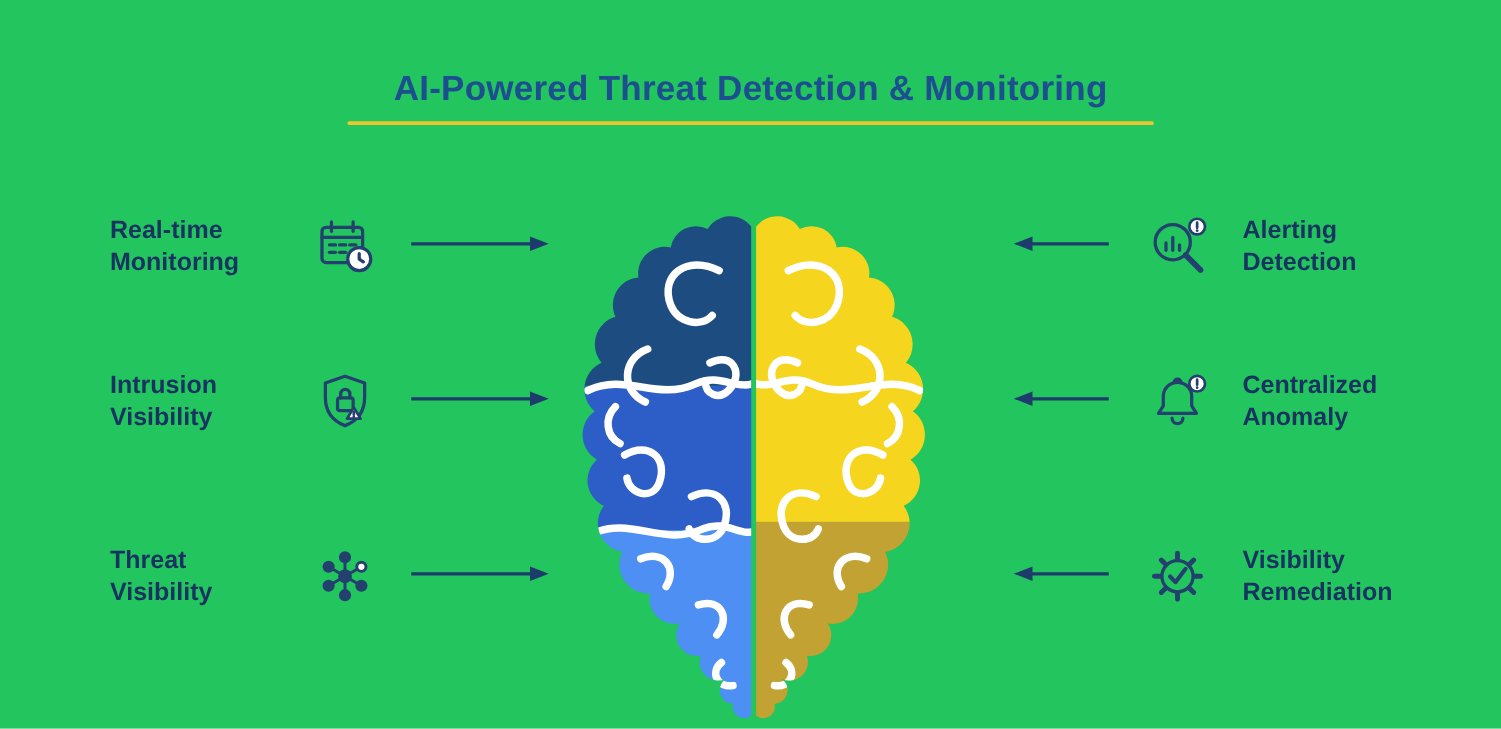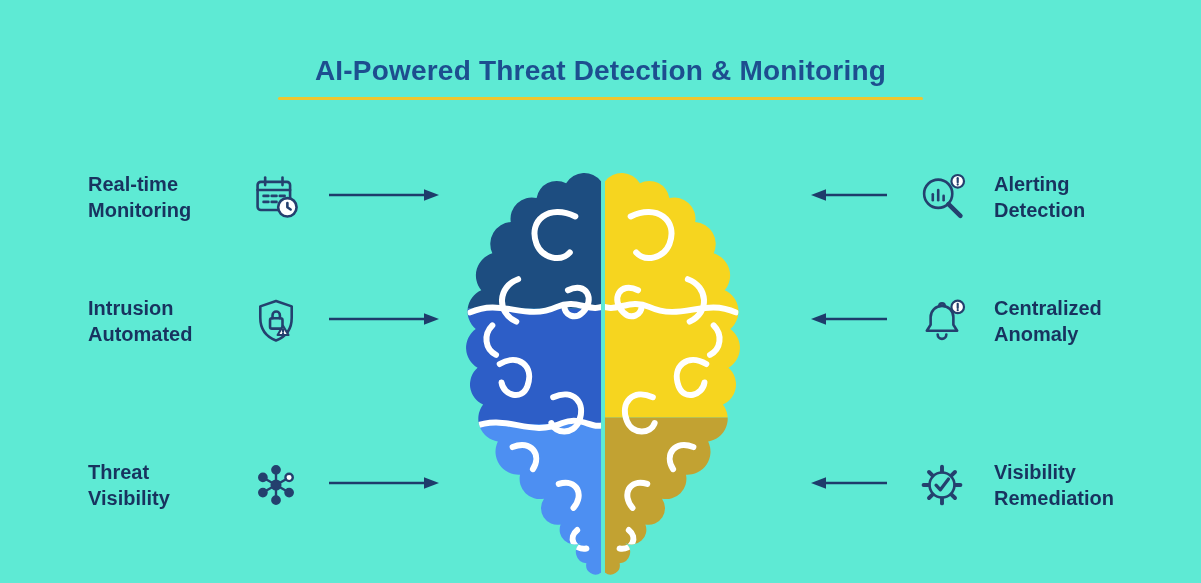--- a/index.html
+++ b/index.html
@@ -1,19 +1,19 @@
 <!DOCTYPE html>
 <html><head>
 <meta charset="utf-8">
 <style>
   html,body{margin:0;padding:0;background:#ffffff;}
   .stage{
     position:relative;
     width:1201px;height:583px;
-    background:#5eead4;
+    background:#22c55e;
     font-family:"Liberation Sans","DejaVu Sans",sans-serif;
     overflow:hidden;
   }
   .title-wrap{
     position:absolute;top:55px;left:0;right:0;
     text-align:center;
   }
   .title{
     font-size:28px;font-weight:bold;color:#1d4e8f;
     letter-spacing:0.2px;margin:0;
@@ -29,21 +29,21 @@
     font-size:20px;font-weight:bold;color:#18335f;line-height:1.32;
   }
   .f-left .label{width:140px;flex:0 0 140px;}
   .f-right .label{width:170px;flex:0 0 170px;}
   .icon{flex:0 0 52px;width:52px;height:52px;display:inline-block;}
   .f-left .icon{margin:0 26px 0 22px;}
   .f-right .icon{margin:0 26px 0 28px;}
   .arrow{flex:0 0 auto;display:inline-block;}
   .row1{top:168px;}
   .row2{top:292px;}
-  .row3{top:456px;}
+  .row3{top:432px;}
   .f-left{left:88px;}
   .f-right{left:810px;}
   .brain{
     position:absolute;left:437px;top:150px;width:332px;height:429px;
   }
 </style>
 </head>
 <body>
 
 <div class="stage">
@@ -116,21 +116,21 @@
     </span>
     <span class="arrow">
       <svg width="112" height="14" viewBox="0 0 112 14">
         <line x1="1" y1="7" x2="98" y2="7" stroke="#1e3c6b" stroke-width="2.6"></line>
         <polygon points="111,7 96,1.2 96,12.8" fill="#1e3c6b"></polygon>
       </svg>
     </span>
   </div>
 
   <div class="feature f-left row2">
-    <div class="label">Intrusion Automated</div>
+    <div class="label">Intrusion Visibility</div>
     <span class="icon">
       <svg viewBox="0 0 48 48" width="52" height="52" fill="none" stroke="#24406e" stroke-width="2.4" stroke-linecap="round" stroke-linejoin="round">
         <path d="M24,5.5 L38.5,10.5 V21 C38.5,31.5 32.8,38.6 24,42 C15.2,38.6 9.5,31.5 9.5,21 V10.5 Z"></path>
         <rect x="18.5" y="21.5" width="11.5" height="9.5" rx="1.8"></rect>
         <path d="M20.8,21.5 V18.6 a3.4,3.4 0 0 1 6.8,0 V21.5"></path>
         <path d="M30.5,28.5 l5,8.4 h-10 Z" fill="#ffffff" stroke-width="2"></path>
         <line x1="30.5" y1="31.8" x2="30.5" y2="33.8" stroke-width="2"></line>
         <line x1="30.5" y1="35.4" x2="30.5" y2="35.5" stroke-width="2"></line>
       </svg>
     </span>

